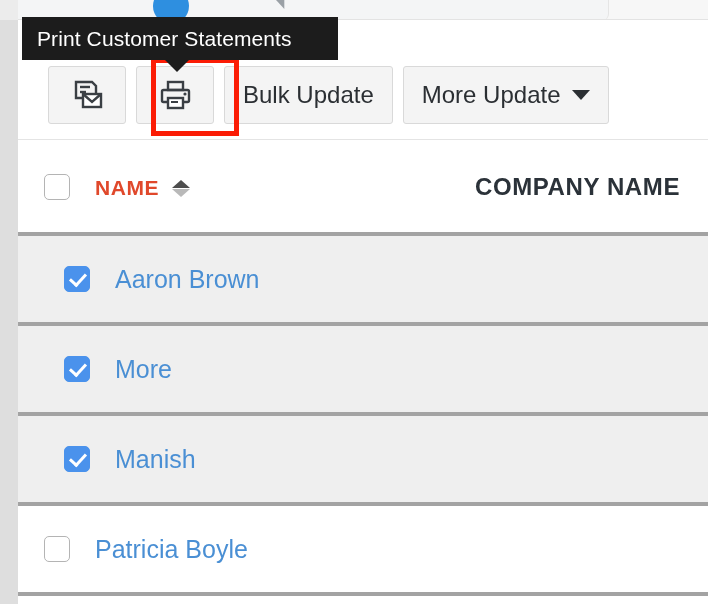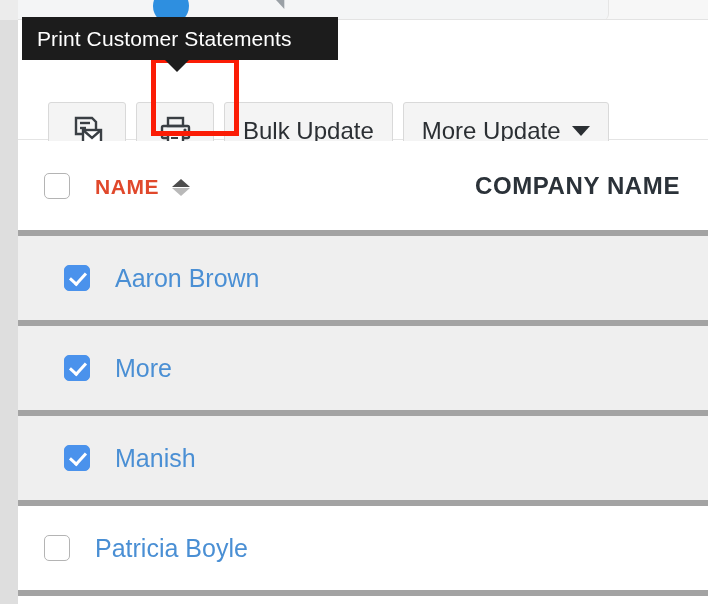--- a/index.html
+++ b/index.html
@@ -86,21 +86,20 @@
     box-sizing: border-box;
   }
 
   .toolbar {
     position: absolute;
     left: 30px; top: 46px;
     height: 58px;
     display: flex;
     align-items: stretch;
     gap: 10px;
-    margin-top: 36px;
   }
   .tb-btn {
     background: #f4f4f4;
     border: 1px solid #d9d9d9;
     border-radius: 3px;
     box-sizing: border-box;
     display: flex;
     align-items: center;
     justify-content: center;
     padding: 0 18px;
@@ -173,21 +172,21 @@
     position: absolute;
     left: 18px; top: 141px;
     width: 690px;
   }
   .trow {
     position: relative;
     display: flex;
     align-items: center;
     height: 90px;
     box-sizing: border-box;
-    border-bottom: 6px solid #a3a3a3;
+    border-bottom: 4px solid #a3a3a3;
     background: #ffffff;
     justify-content: flex-end;
   }
   .trow.header {
     height: 95px;
     background: #ffffff;
   }
   .trow.selected {
     background: #efefef;
     padding-left: 20px;

